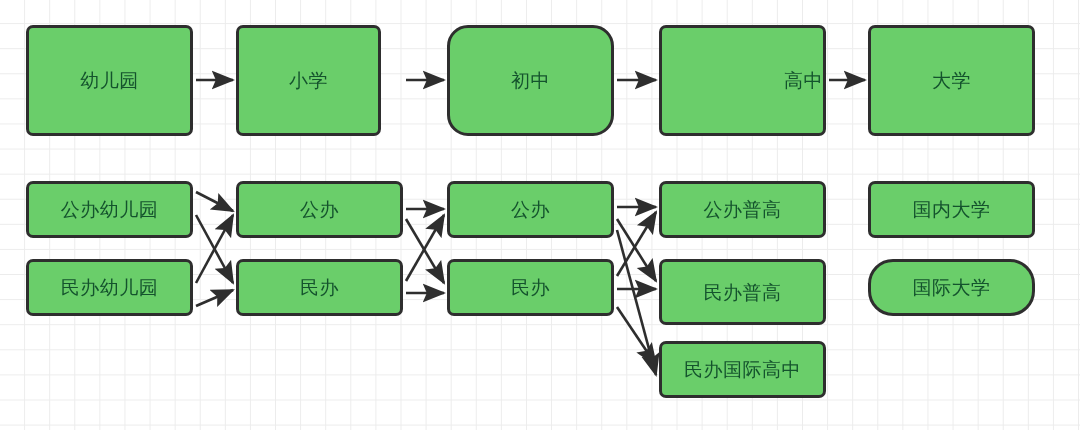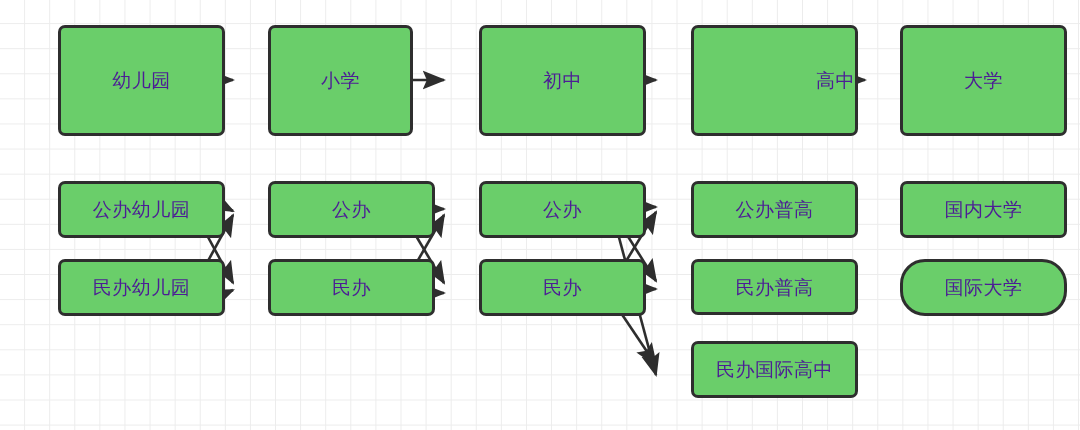--- a/index.html
+++ b/index.html
@@ -30,26 +30,25 @@
   }
   .node {
     position: absolute;
     box-sizing: border-box;
     background: #6ace6a;
     border: 3px solid #2e2e2e;
     border-radius: 7px;
     display: flex;
     align-items: center;
     justify-content: center;
-    color: #4c1d95;
+    color: #14532d;
     font-size: 19px;
     line-height: 1;
     letter-spacing: 0.5px;
     z-index: 2;
-    margin-left: 32px;
   }
   .node-label {
     white-space: nowrap;
   }
 </style>
 </head>
 <body>
 
 <div id="canvas">
   <svg id="edges" viewBox="0 0 1080 430">
@@ -79,21 +78,21 @@
         <line x1="617" y1="307" x2="656" y2="365" stroke="#2e2e2e" stroke-width="2.6" marker-end="url(#arrowhead)"></line>
       </g>
   </svg>
   <div id="node-layer">
       <div class="node" style="left: 26px; top: 25px; width: 167px; height: 111px; background: rgb(106, 206, 106); border-color: rgb(46, 46, 46);">
         <span class="node-label">幼儿园</span>
       </div>
       <div class="node" style="left: 236px; top: 25px; width: 145px; height: 111px; background: rgb(106, 206, 106); border-color: rgb(46, 46, 46);">
         <span class="node-label">小学</span>
       </div>
-      <div class="node" style="left: 447px; top: 25px; width: 167px; height: 111px; background: rgb(106, 206, 106); border-color: rgb(46, 46, 46);">
+      <div class="node" style="left: 447px; top: 25px; width: 167px; height: 111px; background: rgb(106, 206, 106); border-color: rgb(46, 46, 46); border-radius: 21px;">
         <span class="node-label">初中</span>
       </div>
       <div class="node" style="left: 659px; top: 25px; width: 167px; height: 111px; background: rgb(106, 206, 106); border-color: rgb(46, 46, 46); justify-content: flex-end;">
         <span class="node-label">高中</span>
       </div>
       <div class="node" style="left: 868px; top: 25px; width: 167px; height: 111px; background: rgb(106, 206, 106); border-color: rgb(46, 46, 46);">
         <span class="node-label">大学</span>
       </div>
       <div class="node" style="left: 26px; top: 181px; width: 167px; height: 57px; background: rgb(106, 206, 106); border-color: rgb(46, 46, 46);">
         <span class="node-label">公办幼儿园</span>
@@ -109,21 +108,21 @@
       </div>
       <div class="node" style="left: 447px; top: 181px; width: 167px; height: 57px; background: rgb(106, 206, 106); border-color: rgb(46, 46, 46);">
         <span class="node-label">公办</span>
       </div>
       <div class="node" style="left: 447px; top: 259px; width: 167px; height: 57px; background: rgb(106, 206, 106); border-color: rgb(46, 46, 46);">
         <span class="node-label">民办</span>
       </div>
       <div class="node" style="left: 659px; top: 181px; width: 167px; height: 57px; background: rgb(106, 206, 106); border-color: rgb(46, 46, 46);">
         <span class="node-label">公办普高</span>
       </div>
-      <div class="node" style="left: 659px; top: 259px; width: 167px; height: 56px; background: rgb(106, 206, 106); border-color: rgb(46, 46, 46);">
+      <div class="node" style="left: 659px; top: 259px; width: 167px; height: 66px; background: rgb(106, 206, 106); border-color: rgb(46, 46, 46);">
         <span class="node-label">民办普高</span>
       </div>
       <div class="node" style="left: 659px; top: 341px; width: 167px; height: 57px; background: rgb(106, 206, 106); border-color: rgb(46, 46, 46); align-items: center;">
         <span class="node-label">民办国际高中</span>
       </div>
       <div class="node" style="left: 868px; top: 181px; width: 167px; height: 57px; background: rgb(106, 206, 106); border-color: rgb(46, 46, 46); text-align: center;">
         <span class="node-label">国内大学</span>
       </div>
       <div class="node" style="left: 868px; top: 259px; width: 167px; height: 57px; background: rgb(106, 206, 106); border-color: rgb(46, 46, 46); border-radius: 25px;">
         <span class="node-label">国际大学</span>

